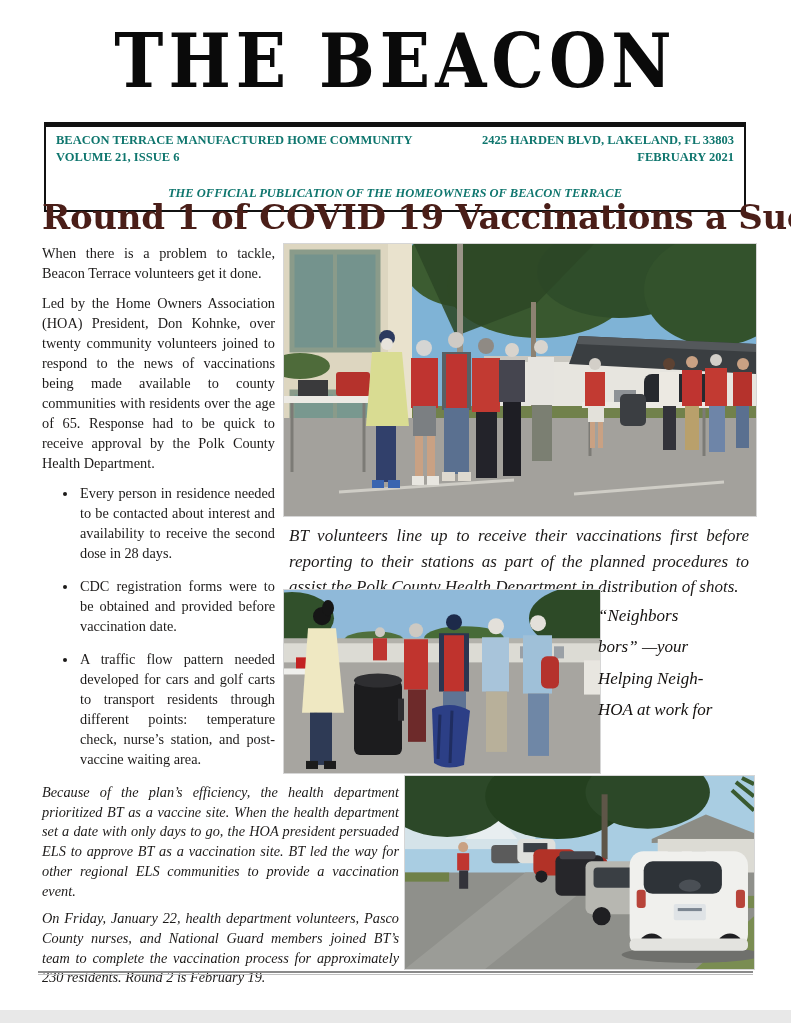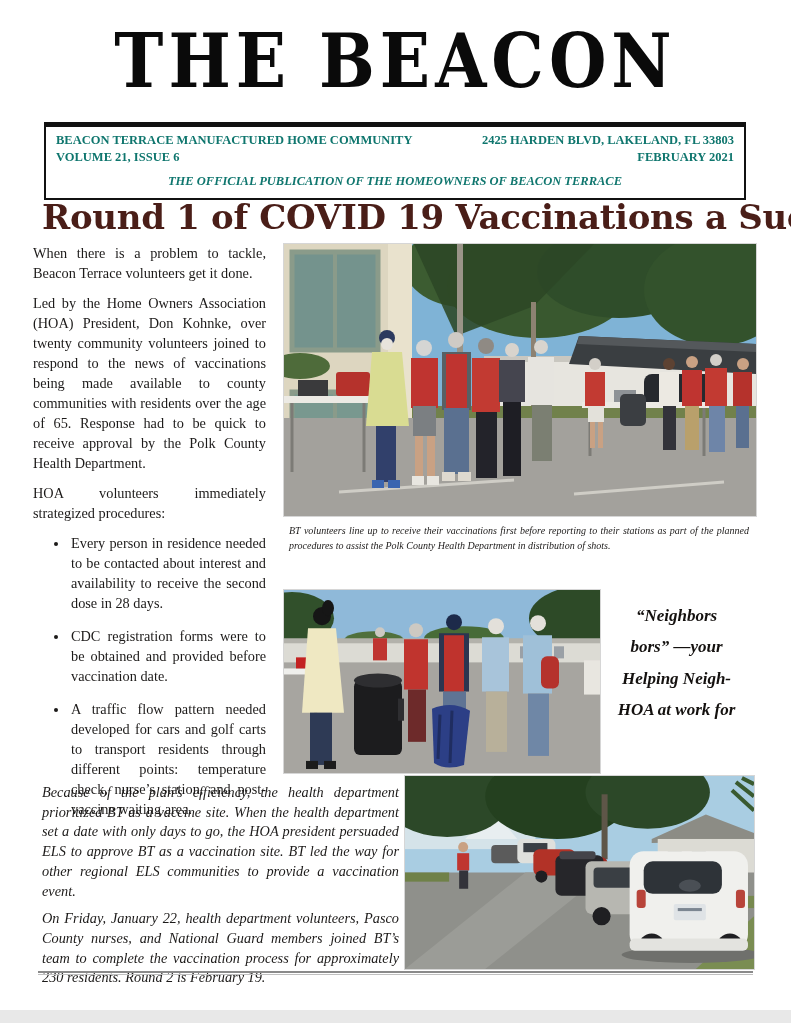--- a/index.html
+++ b/index.html
@@ -17,56 +17,56 @@
     transform:scaleY(1.12); transform-origin:top center;
   }
   
   .infobox{
     position:absolute; left:44px; top:122px; width:702px; box-sizing:border-box;
     border:2px solid #111; border-top:5px solid #111;
     padding:5px 10px 8px 10px;
     font-weight:bold; font-size:12.5px; line-height:1.32; color:#0f766e;
   }
   .info-row{display:flex; justify-content:space-between;}
-  .tagline{ text-align:center; font-style:italic; margin-top:8px; font-size:12.5px;}
+  .tagline{ text-align:center; font-style:italic; margin-top:20px; font-size:12.5px;}
   
   .headline{
     position:absolute; left:42px; top:197px; width:714px;
     font-family:"DejaVu Serif", serif; font-weight:700;
     font-size:34px; line-height:1.2; letter-spacing:-0.3px;
     color:#4a1e18;
     white-space:nowrap;
   }
   
   .col-left{
-    position:absolute; left:33px; top:243px; width:233px;
+    position:absolute; left:42px; top:243px; width:233px;
     font-size:14.3px; line-height:1.4; text-align:justify;
   }
   .col-left p{margin:0 0 10px 0;}
   .col-left ul{margin:3px 0 0 0; padding-left:36px;}
   .col-left li{margin-bottom:13px; text-align:justify; padding-left:2px;}
   .closing{
     position:absolute; left:42px; top:777px; width:357px;
     font-size:14.3px; line-height:1.38; text-align:justify;
   }
   .closing p{margin:6px 0 8px 0;font-style:italic;}
   
   .photo{position:absolute; overflow:hidden; border:1px solid #d6d6d6; background:#9db8c9;}
   .photo svg{display:block; width:100%; height:100%;}
   .photo1{left:283px; top:243px; width:472px; height:272px;}
   .photo2{left:283px; top:589px; width:316px; height:183px;}
   .photo3{left:404px; top:775px; width:349px; height:193px;}
   
   .caption{
     position:absolute; left:289px; top:523px; width:460px;
-    font-style:italic; font-size:10px; line-height:1.5; text-align:justify;
+    font-style:italic; font-size:17px; line-height:1.5; text-align:justify;
   }
   .quote{
     position:absolute; left:598px; top:600px; width:157px;
-    text-align:center; font-weight:bold; font-style:italic;
+    text-align:left; font-weight:normal; font-style:italic;
     font-size:17px; line-height:1.85; color:#14110f;
   }
   
   .footer-rule{
     position:absolute; left:38px; top:971px; width:715px; height:1px;
     border-top:2px solid #8a8a8a; border-bottom:1px solid #c0c0c0;
   }
 </style>
 </head>
 <body>
@@ -86,21 +86,20 @@
     </div>
     <div class="tagline">THE OFFICIAL PUBLICATION OF THE HOMEOWNERS OF BEACON TERRACE</div>
   </div>
 
   <div class="headline">Round 1 of COVID 19 Vaccinations a Success for BT</div>
 
   <div class="col-left">
     <div>
         <p>When there is a problem to tackle, Beacon Terrace volunteers get it done.</p>
         <p>Led by the Home Owners Association (HOA) President, Don Kohnke, over twenty community volunteers joined to respond to the news of vaccinations being made available to county communities with residents over the age of 65.  Response had to be quick to receive approval by the Polk County Health Department.</p>
-        <p>HOA volunteers immediately strategized procedures:</p>
       </div>
     <ul>
         <li>Every person in residence needed to be contacted about interest and availability to receive the second dose in 28 days.</li>
         <li>CDC registration forms were to be obtained and provided before vaccination date.</li>
         <li>A traffic flow pattern needed developed for cars and golf carts to transport residents through different points: temperature check, nurse’s station, and post-vaccine waiting area.</li>
       </ul>
   </div>
 
   <div class="closing">
       <p>Because of the plan’s efficiency, the health department prioritized BT as a vaccine site.  When the health department set a date with only days to go, the HOA president persuaded ELS to approve BT as a vaccination site. BT led the way for other regional ELS communities to provide a vaccination event.</p>

